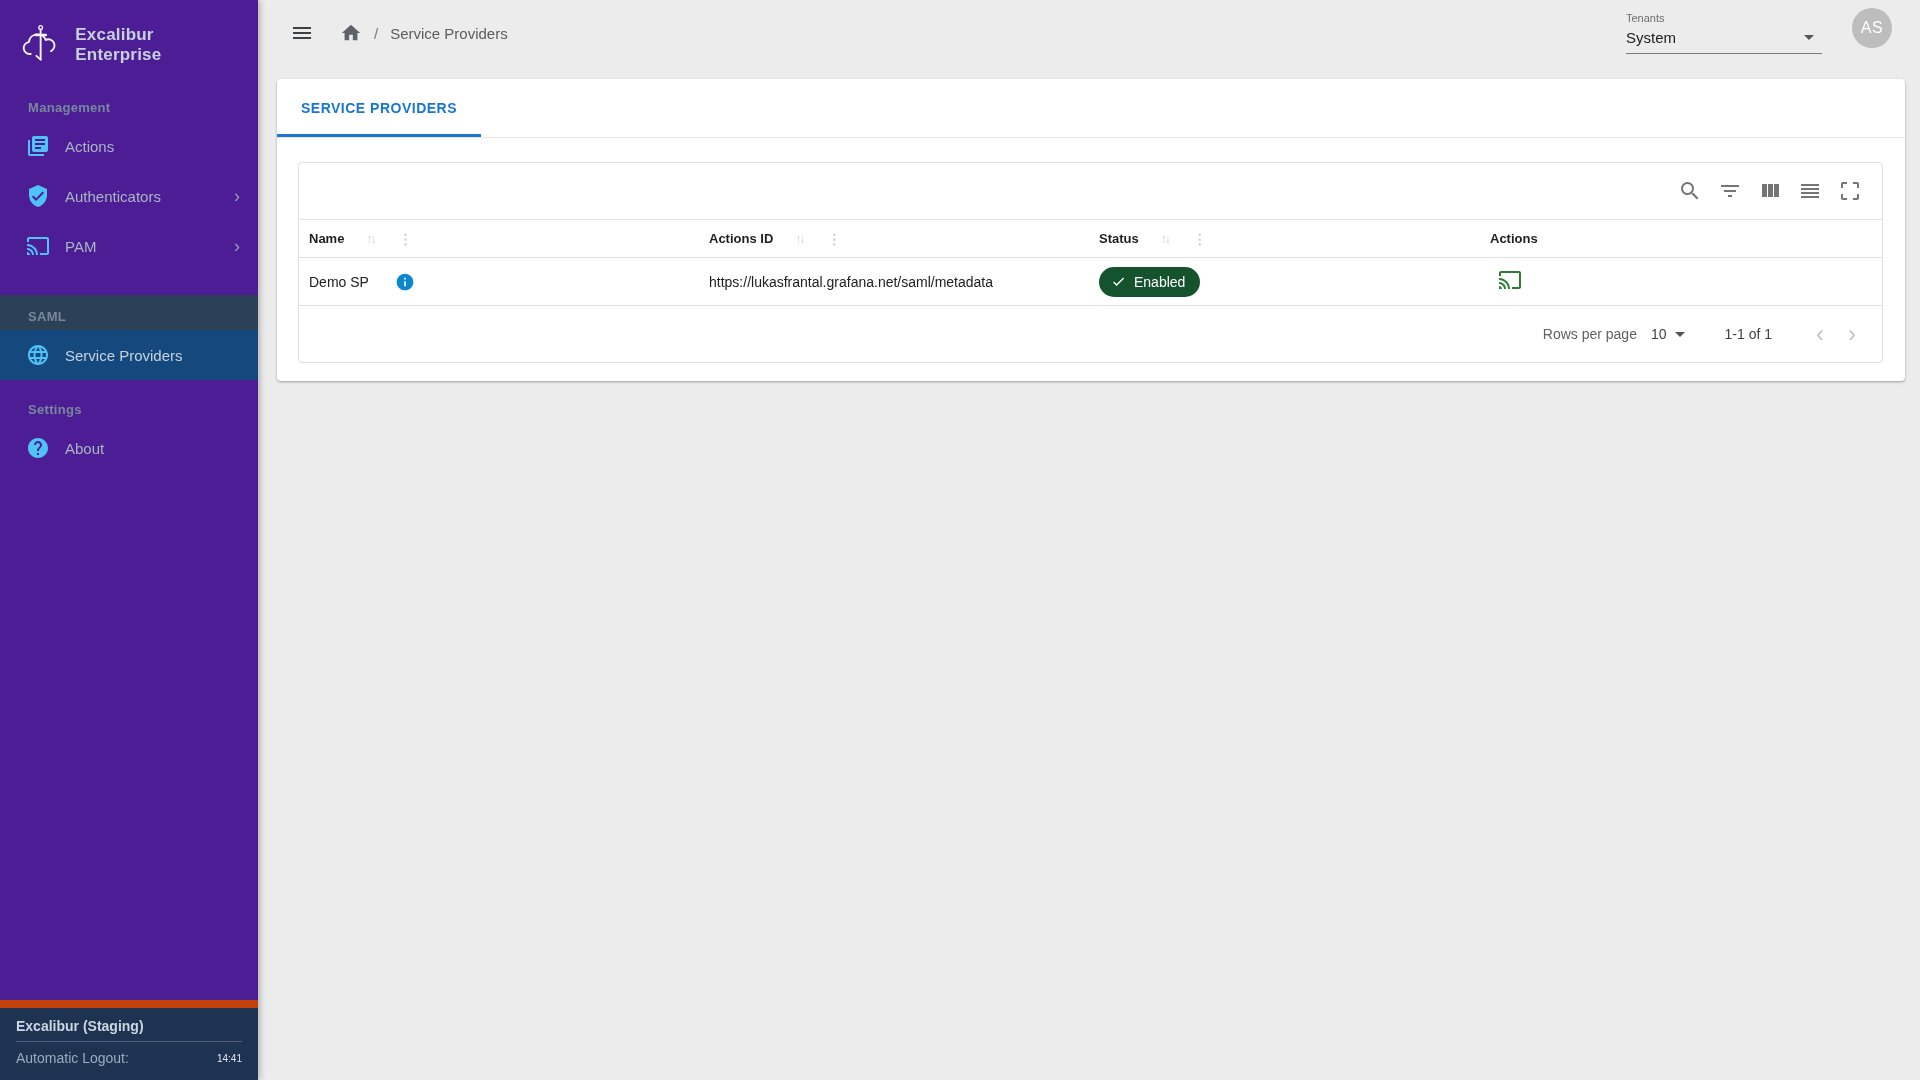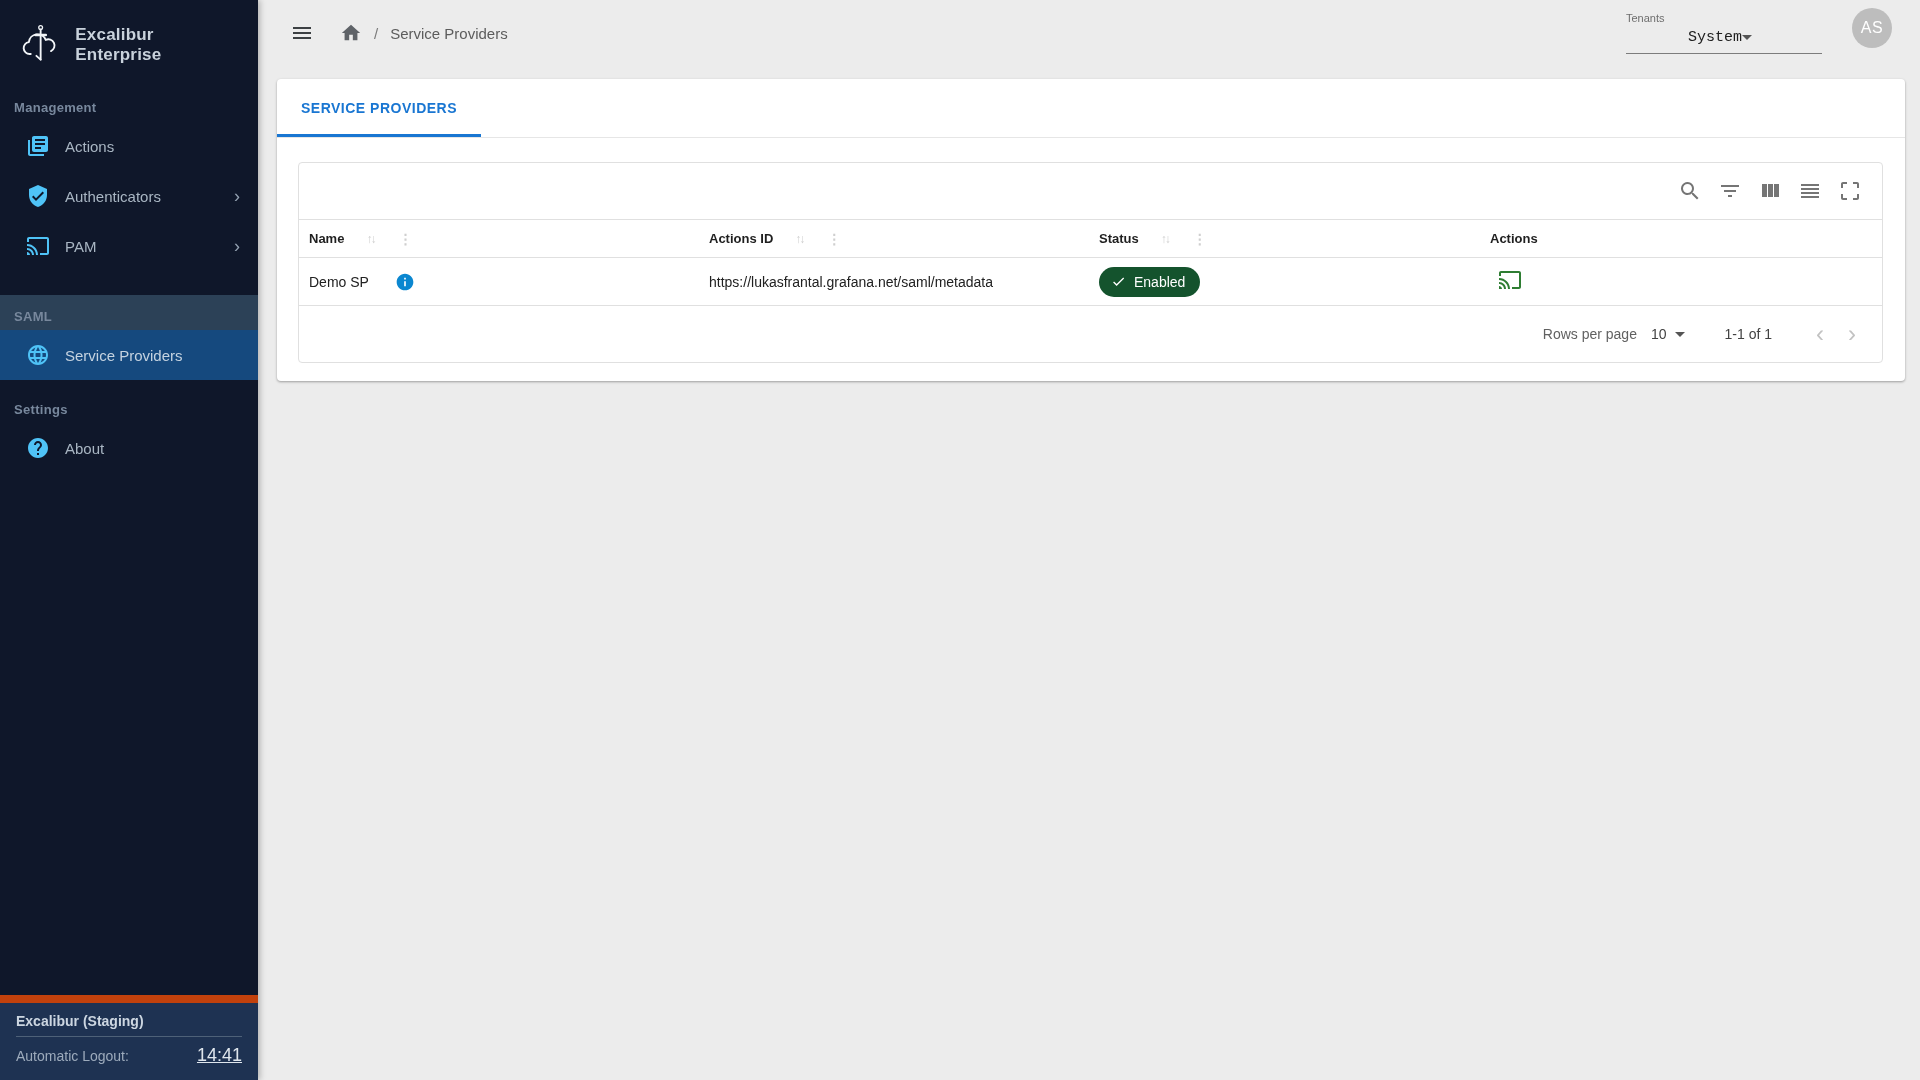--- a/index.html
+++ b/index.html
@@ -1,51 +1,51 @@
 <!DOCTYPE html>
 <html><head>
 <meta charset="utf-8">
 <style>
   * { margin:0; padding:0; box-sizing:border-box; }
   html,body { width:1920px; height:1080px; overflow:hidden; font-family:"Liberation Sans", sans-serif; background:#ececec; }
   .app { display:flex; width:100%; height:100%; }
 
   
-  .sidebar { width:258px; height:100%; background:#0f172a; display:flex; flex-direction:column; flex-shrink:0; box-shadow:2px 0 6px rgba(0,0,0,.25); }
+  .sidebar { width:258px; height:100%; background:#4c1d95; display:flex; flex-direction:column; flex-shrink:0; box-shadow:2px 0 6px rgba(0,0,0,.25); }
   .logo-row { display:flex; align-items:center; gap:12px; padding:22px 16px 10px 18px; }
   .logo-title { color:#c9d2dc; font-size:17px; font-weight:700; letter-spacing:.2px; }
-  .section-label { color:#78889d; font-size:13px; font-weight:700; letter-spacing:.3px; padding:0 0 0 14px; margin-top:22px; margin-bottom:6px; }
+  .section-label { color:#78889d; font-size:13px; font-weight:700; letter-spacing:.3px; padding:0 0 0 28px; margin-top:22px; margin-bottom:6px; }
   .nav-item { display:flex; align-items:center; height:50px; padding-left:26px; cursor:pointer; position:relative; }
   .nav-item .nav-icon { width:24px; height:24px; flex-shrink:0; }
   .nav-item .nav-label { color:#a9b6c3; font-size:15px; margin-left:15px; }
   .nav-item .chevron { position:absolute; right:18px; color:#93a1b1; font-size:18px; line-height:1; }
   .nav-group { background:#2c4157; padding-bottom:0; margin-top:24px; padding-top:2px; }
   .nav-group .section-label { margin-top:12px; }
   .nav-item.active { background:#15497e; }
   .nav-item.active .nav-label { color:#c5d3e0; }
   .sidebar-spacer { flex:1; }
   .sidebar-footer { background:#1e3252; border-top:8px solid #c2410c; padding:10px 16px 14px 16px; }
   .env-name { color:#ccd6e1; font-size:14px; font-weight:700; }
   .footer-divider { border-bottom:1px solid #4e6178; margin:7px 0 8px 0; }
   .logout-row { display:flex; justify-content:space-between; align-items:center; }
   .logout-label { color:#9dabbc; font-size:14px; }
-  .logout-time { color:#dfe6ed; font-size:18px;text-decoration:underline; }
+  .logout-time { color:#dfe6ed; font-size:10px; }
 
   
   .main { flex:1; display:flex; flex-direction:column; }
   .topbar { height:66px; display:flex; align-items:center; padding:0 28px 0 32px; }
   .hamburger { width:24px; height:24px; cursor:pointer; color:#3c4043; }
   .breadcrumb { display:flex; align-items:center; margin-left:26px; gap:12px; }
   .home-icon { width:22px; height:22px; color:#5f6368; cursor:pointer; }
   .crumb-sep { color:#7a7a7a; font-size:15px; }
   .crumb-current { color:#5c5c5c; font-size:15px; }
   .topbar-right { margin-left:auto; display:flex; align-items:flex-start; gap:30px; }
   .tenant-select { width:196px; cursor:pointer; }
   .tenant-label { font-size:11px; color:#6e6e6e; }
-  .tenant-value-row { display:flex; align-items:center; justify-content:center; padding:5px 2px 7px 0; border-bottom:1px solid #7c7c7c;font-family:Liberation Mono, monospace; }
+  .tenant-value-row { display:flex; align-items:center; justify-content:space-between; padding:5px 2px 7px 0; border-bottom:1px solid #7c7c7c; }
   .tenant-value { font-size:15px; color:#202020; }
   .select-arrow { width:0; height:0; border-left:5px solid transparent; border-right:5px solid transparent; border-top:5px solid #555; margin-right:6px; }
   .avatar { width:40px; height:40px; border-radius:50%; background:#bdbdbd; color:#fff; font-size:16px; display:flex; align-items:center; justify-content:center; letter-spacing:.5px; cursor:pointer; margin-top:-4px; }
 
   .card { background:#fff; border-radius:4px; margin:13px 15px 0 19px; box-shadow:0 1px 3px rgba(0,0,0,.22), 0 1px 2px rgba(0,0,0,.14); }
   .tabbar { display:flex; border-bottom:1px solid #e6e6e6; }
   .tab { height:58px; padding:0 24px; display:flex; align-items:center; font-size:14px; font-weight:600; letter-spacing:.5px; cursor:pointer; }
   .tab.active { color:#1976d2; box-shadow:inset 0 -3px 0 #1976d2; }
 
   .panel { margin:24px 22px 18px 21px; border:1px solid #e0e0e0; border-radius:4px; background:#fff; }

